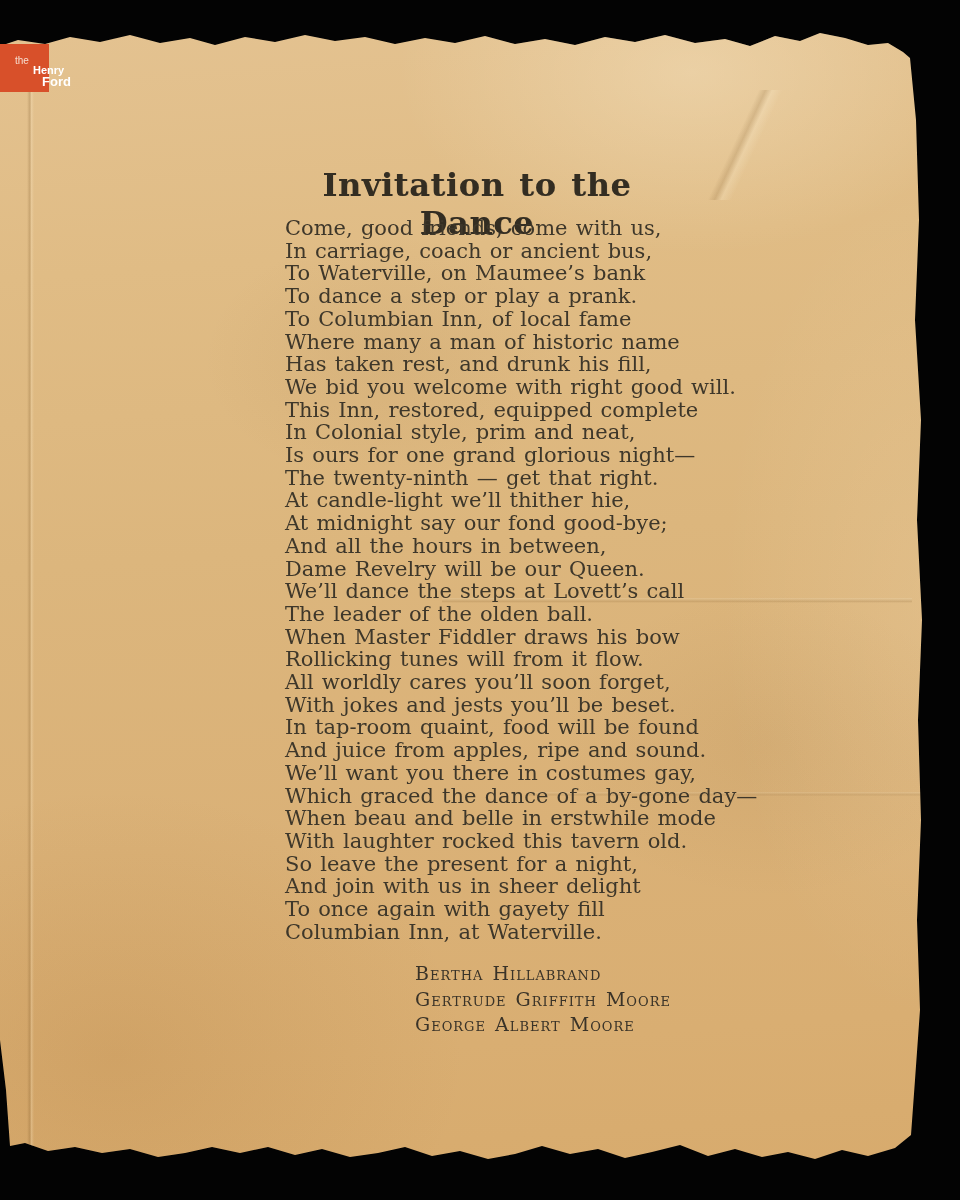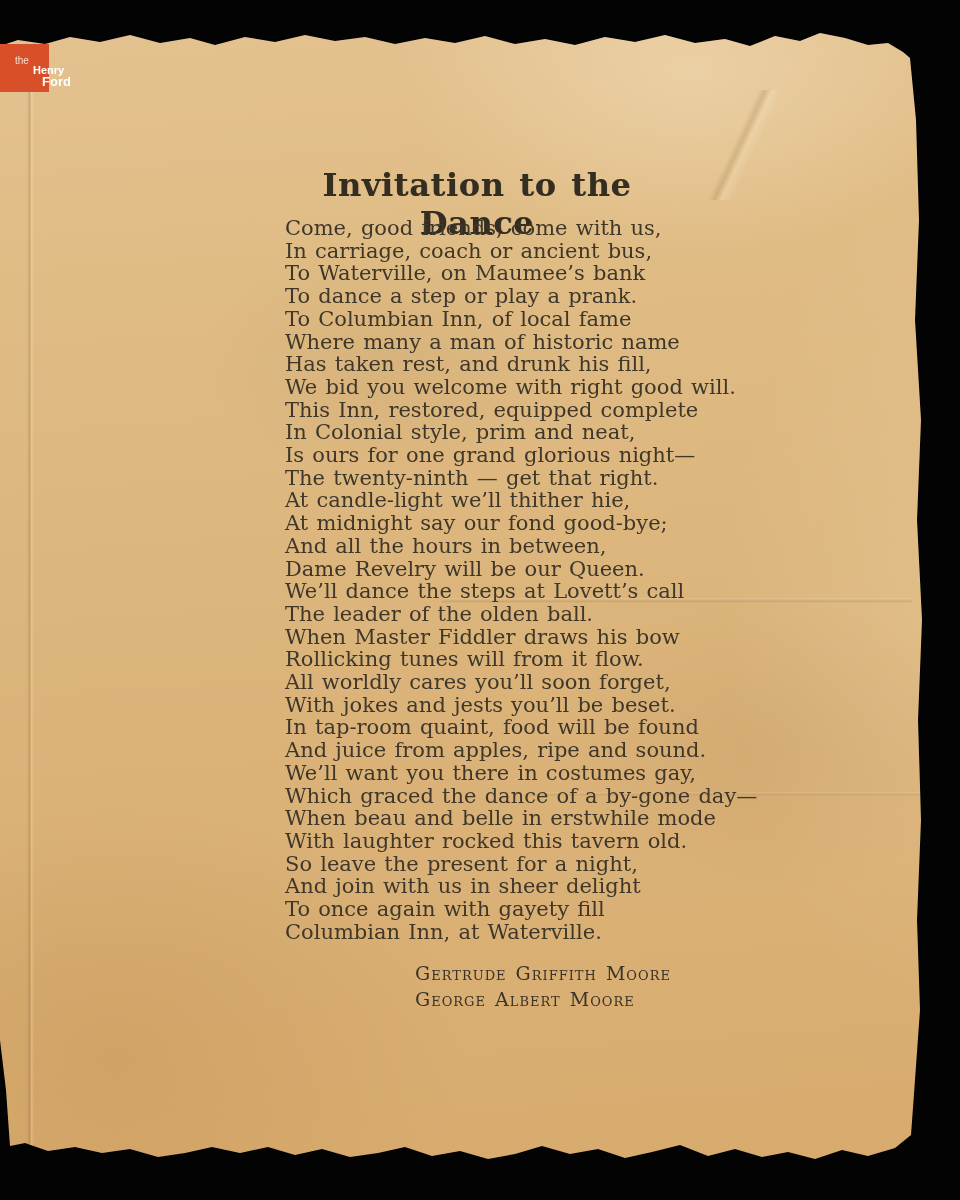--- a/index.html
+++ b/index.html
@@ -133,20 +133,21 @@
         <div class="poem-line">Which graced the dance of a by-gone day—</div>
         <div class="poem-line">When beau and belle in erstwhile mode</div>
         <div class="poem-line">With laughter rocked this tavern old.</div>
         <div class="poem-line">So leave the present for a night,</div>
         <div class="poem-line">And join with us in sheer delight</div>
         <div class="poem-line">To once again with gayety fill</div>
         <div class="poem-line">Columbian Inn, at Waterville.</div>
       </div>
 
     <div class="signatures">
+        <div class="signature-line">Bertha Hillabrand</div>
         <div class="signature-line">Gertrude Griffith Moore</div>
         <div class="signature-line">George Albert Moore</div>
       </div>
   </div>
 
   <div class="hf-badge">
     <span class="hf-the">the</span>
     <span class="hf-henry">Henry</span>
     <span class="hf-ford">Ford</span>
   </div>

